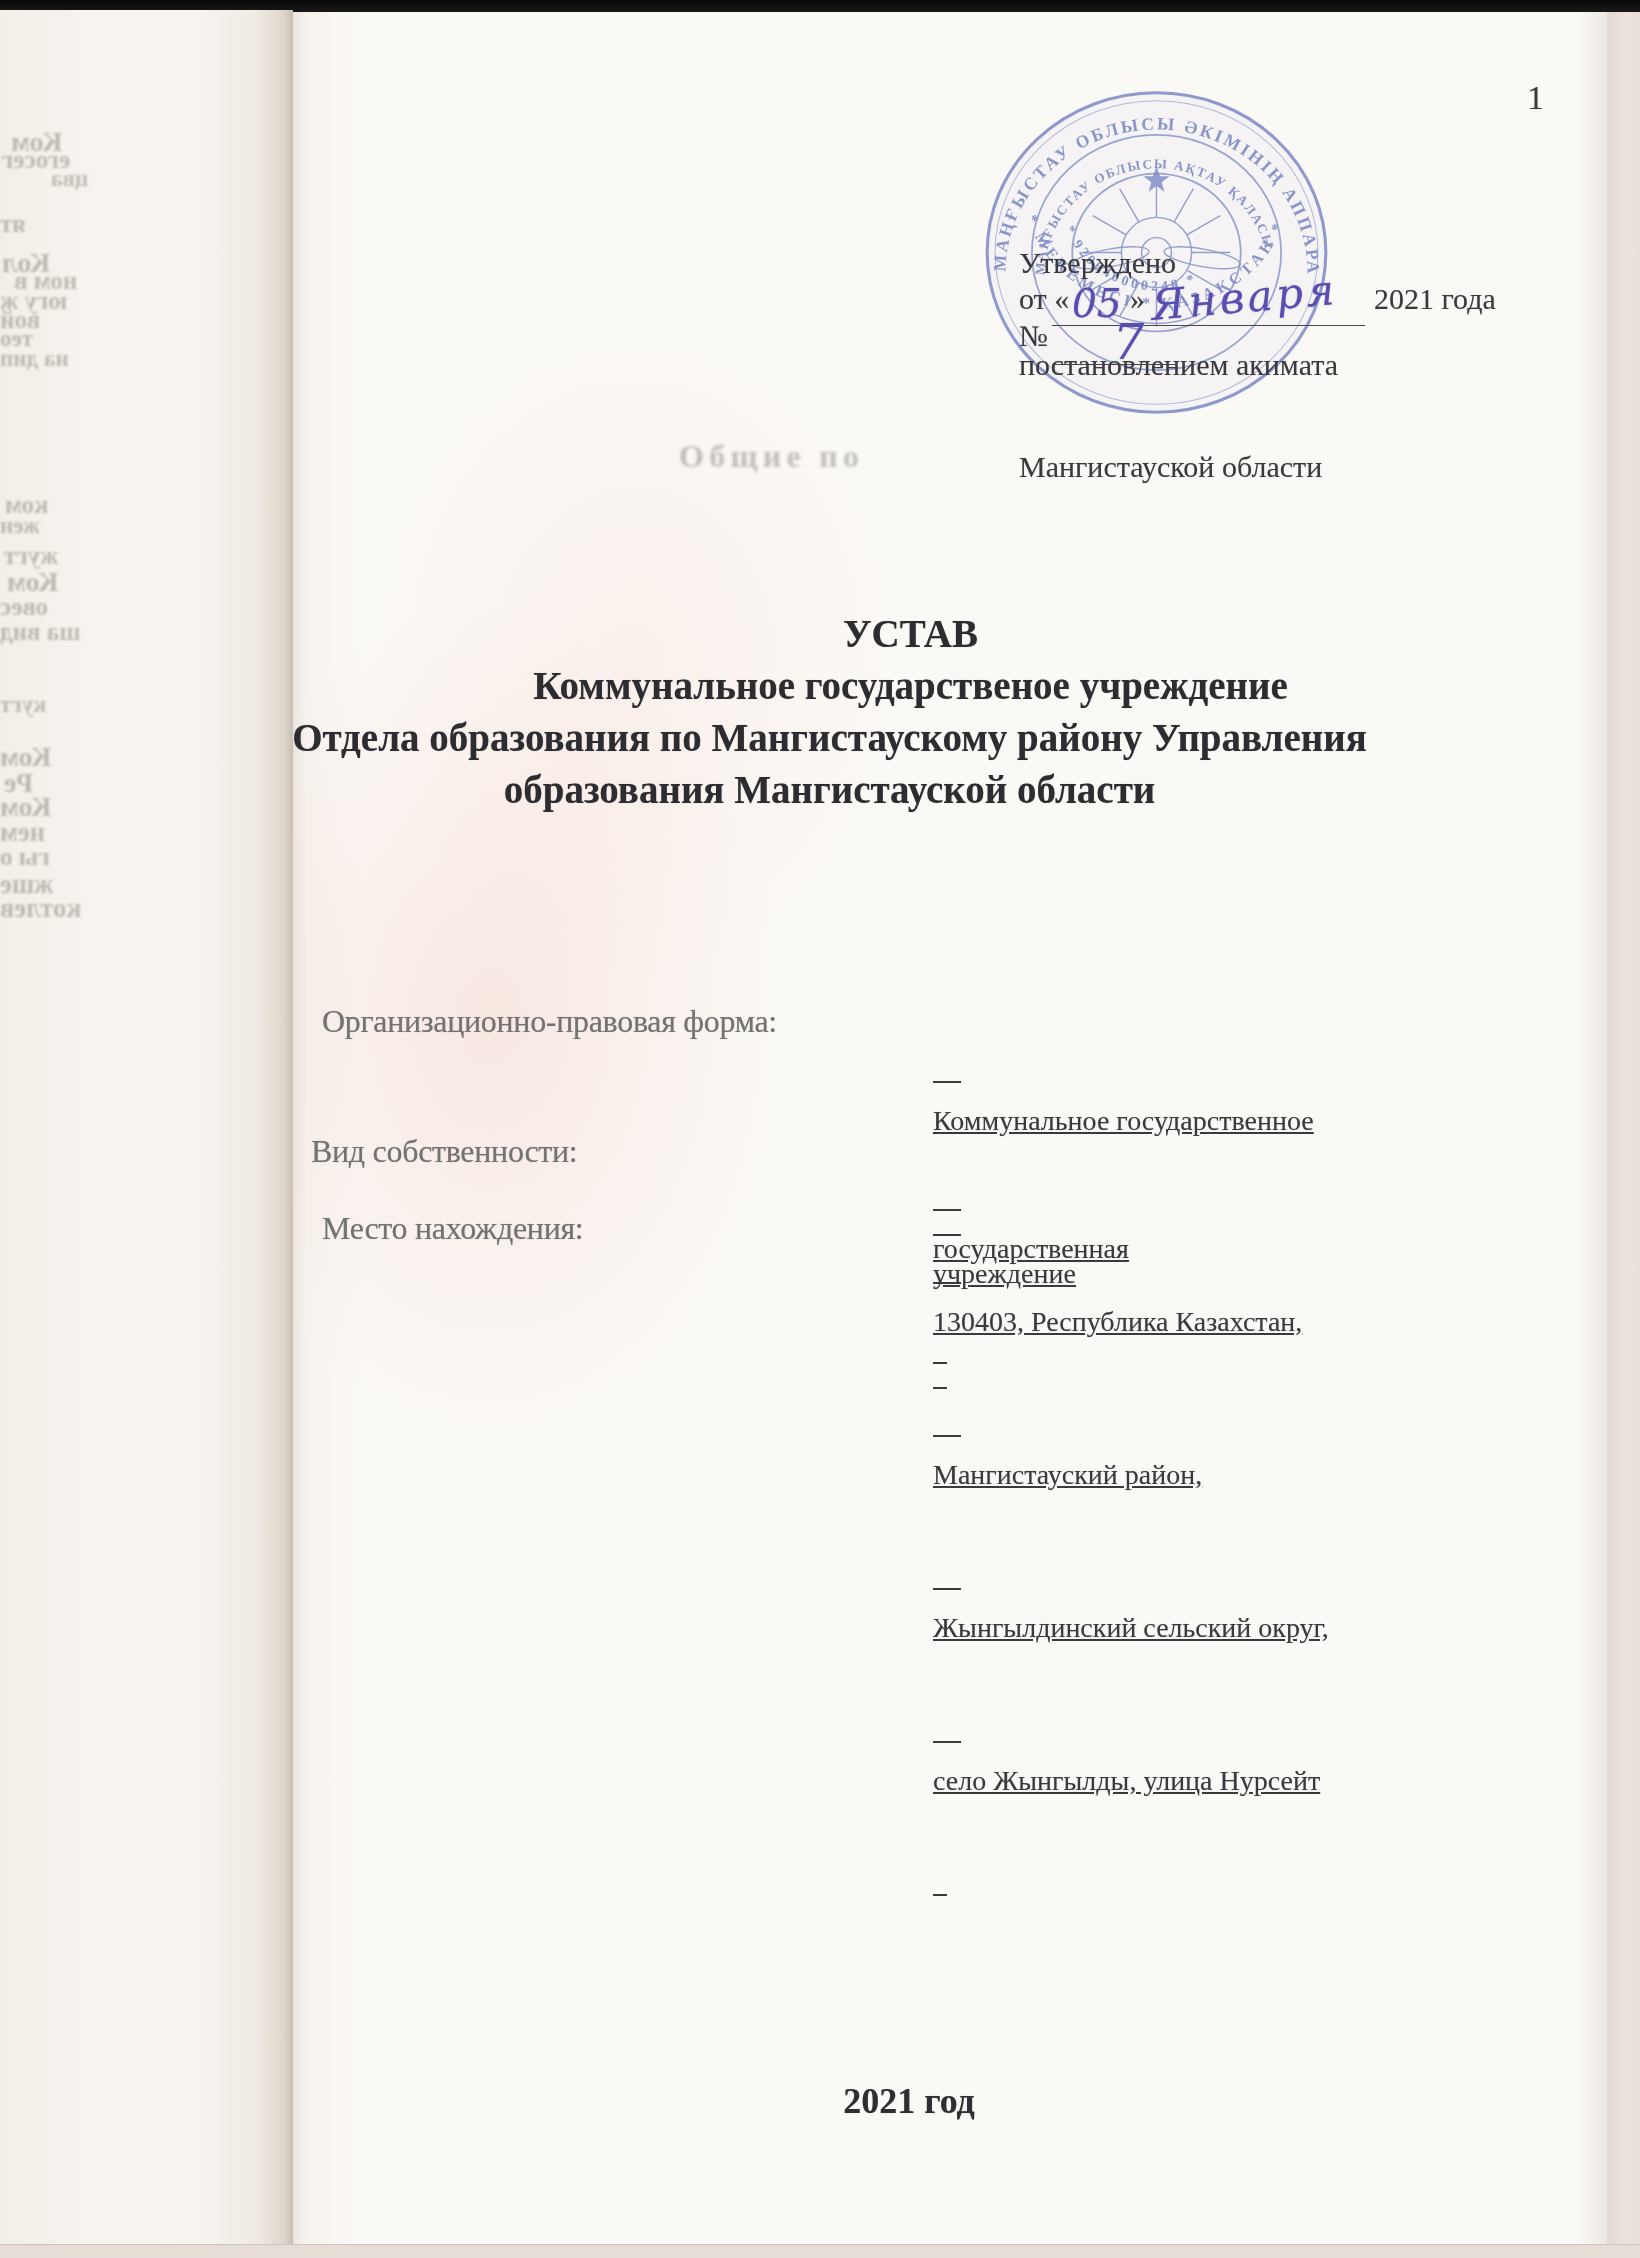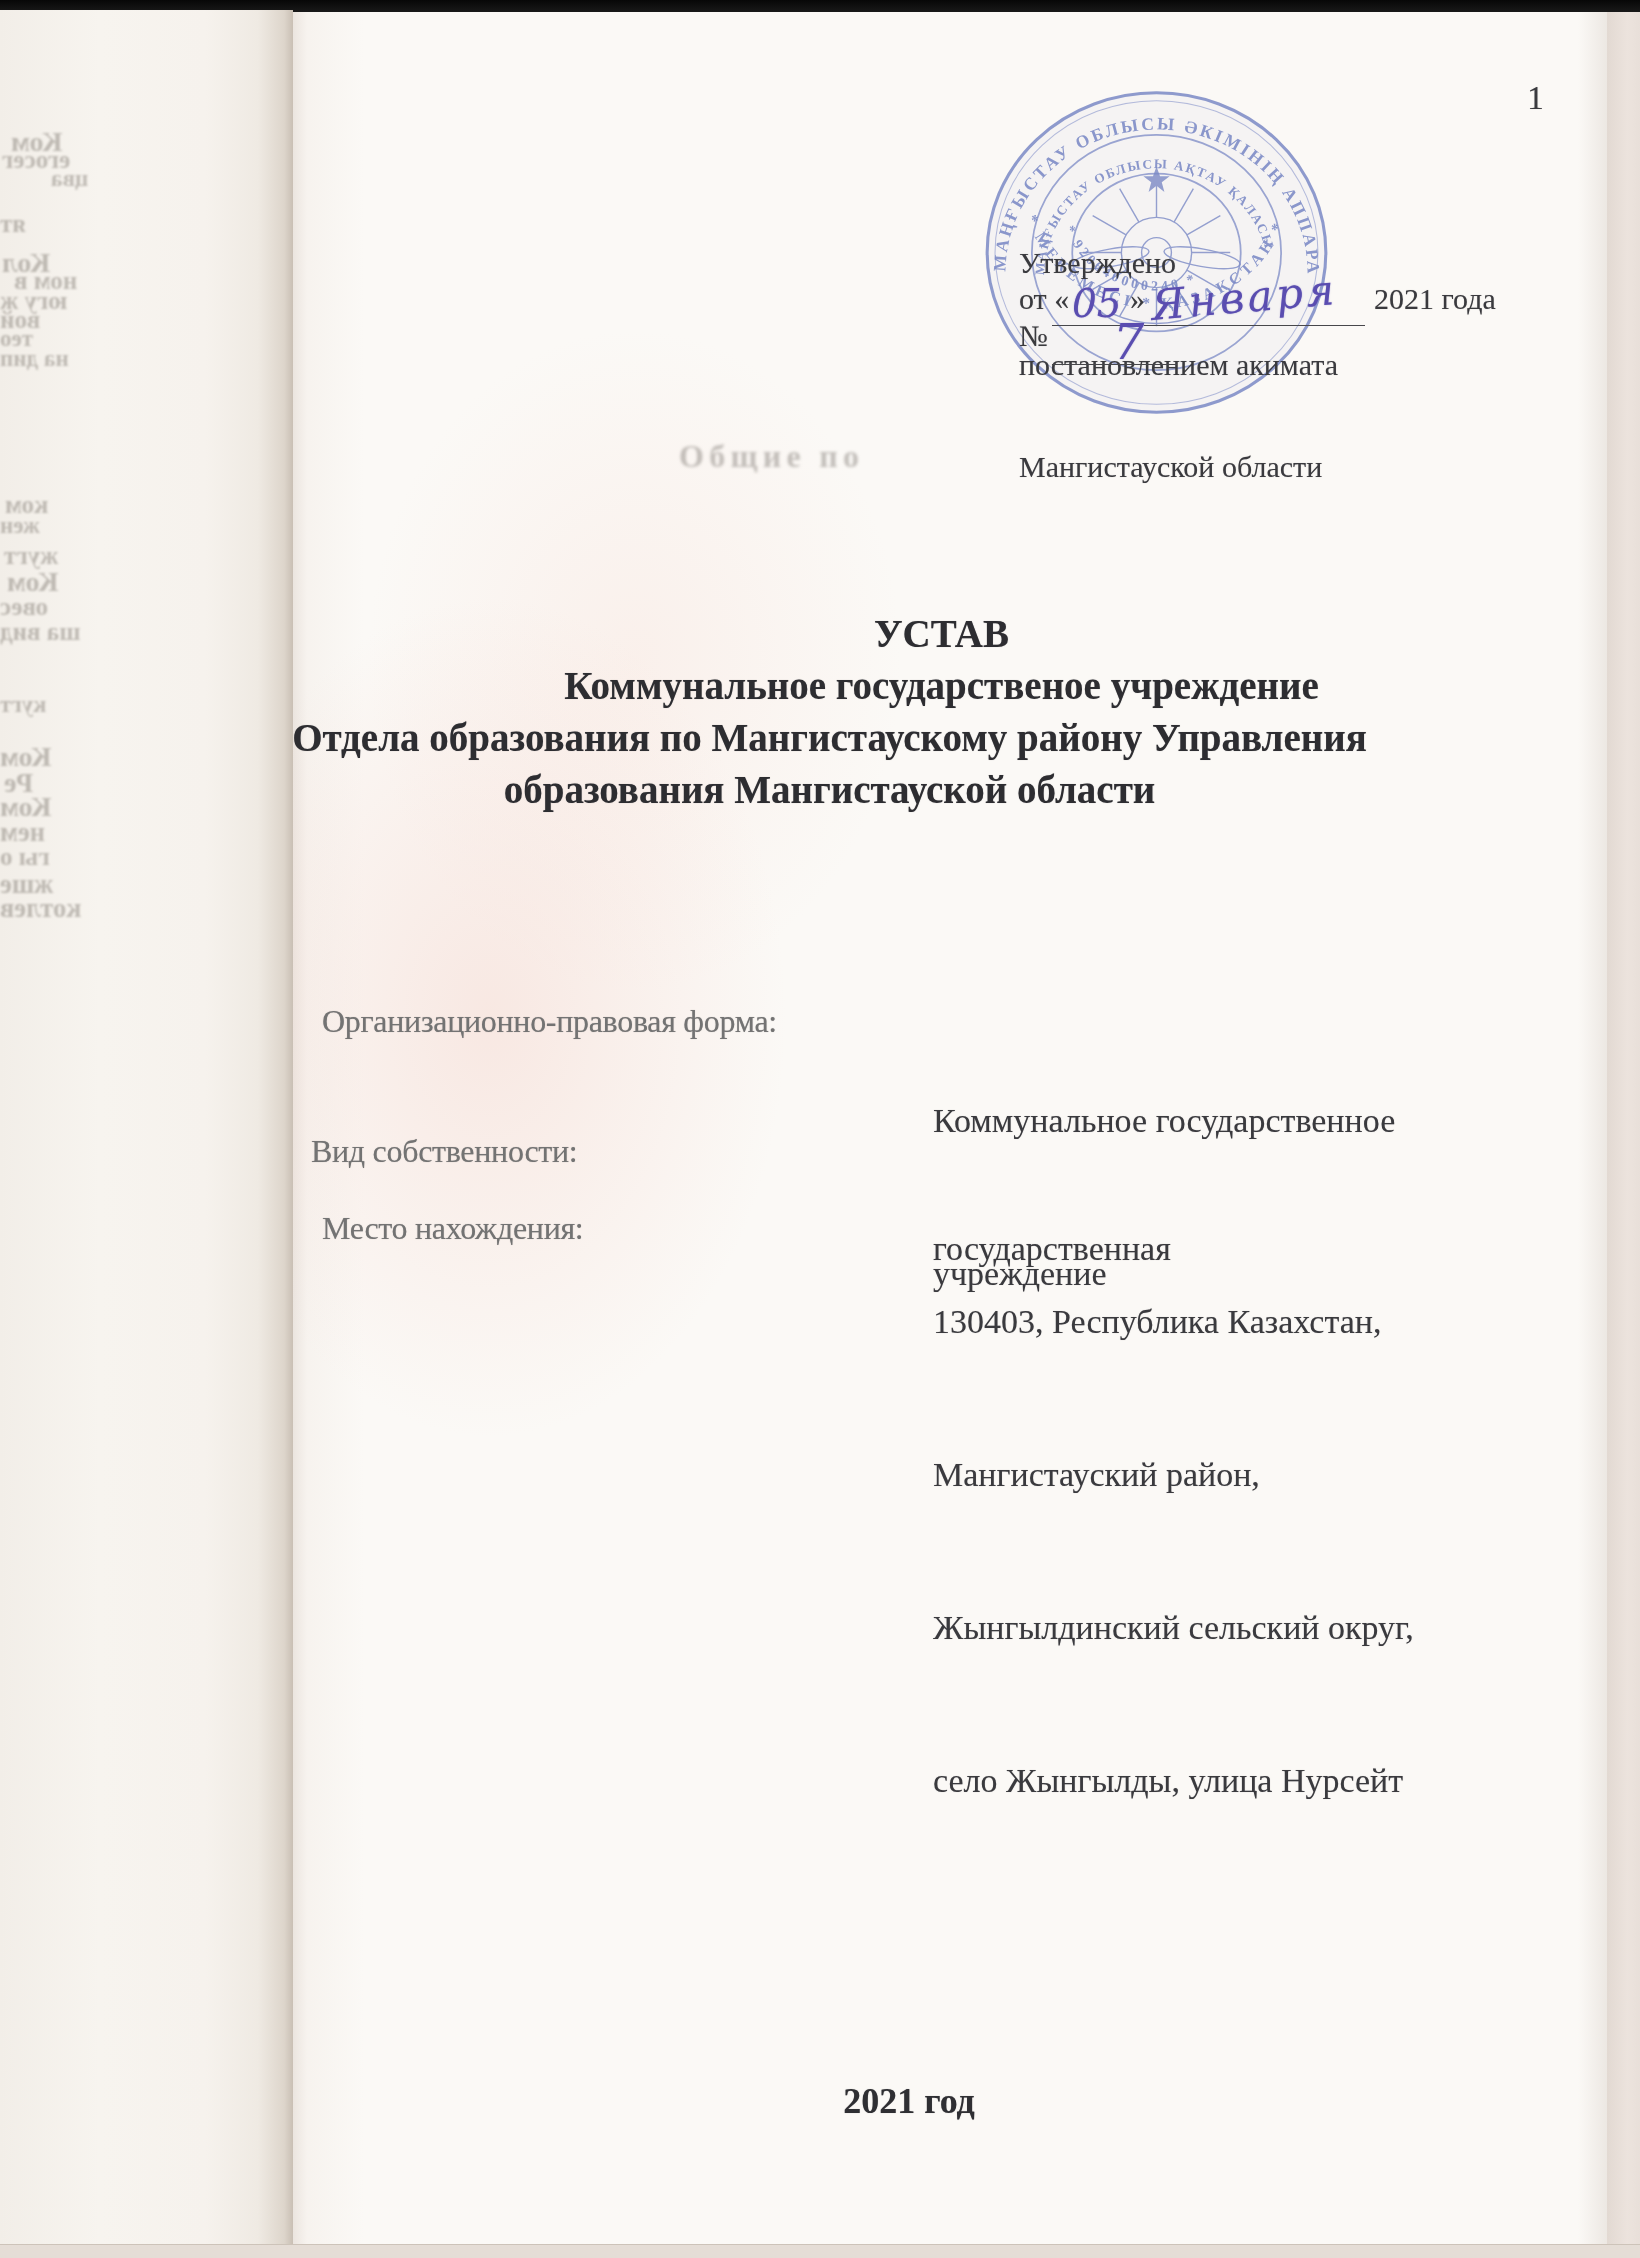--- a/index.html
+++ b/index.html
@@ -42,25 +42,25 @@
   .printed{color:#3a3a3e;text-shadow:0 0 0.9px rgba(58,58,62,0.35);}
   .page-num{left:1500px;top:79px;width:71px;text-align:center;font-size:34px;}
   .approval{left:1019px;top:178px;font-size:30px;line-height:34px;white-space:pre;}
   .ap-piece{font-size:30px;white-space:pre;}
   .blank{border-bottom:1.8px solid #47474b;height:1.8px;}
 
   .title{left:265px;top:608px;width:1129px;text-align:center;
          font-weight:bold;font-size:39px;line-height:52px;color:#2d2d31;
          text-shadow:0 0 0.9px rgba(45,45,49,0.4);}
   .title div{white-space:pre;}
-  .title .shift{position:relative;left:112px;}
+  .title .shift{position:relative;left:81px;}
 
   .row-label{font-weight:normal;font-size:32px;color:#737373;white-space:pre;
              text-shadow:0 0 0.9px rgba(49,49,53,0.4);letter-spacing:-0.3px;}
-  .row-value{font-size:34px;line-height:51px;white-space:pre;}
+  .row-value{font-size:28px;line-height:51px;white-space:pre;text-decoration:underline;}
 
   .footer-year{left:759px;top:2080px;width:300px;text-align:center;
                font-weight:bold;font-size:36px;color:#2f2f33;
                text-shadow:0 0 0.9px rgba(47,47,51,0.4);}
 
   
   .hand{
     font-family:"DejaVu Serif","Liberation Serif",serif;
     font-style:italic;color:#5a4db0;white-space:pre;
     text-shadow:0 0 1.3px rgba(90,77,176,0.55);

